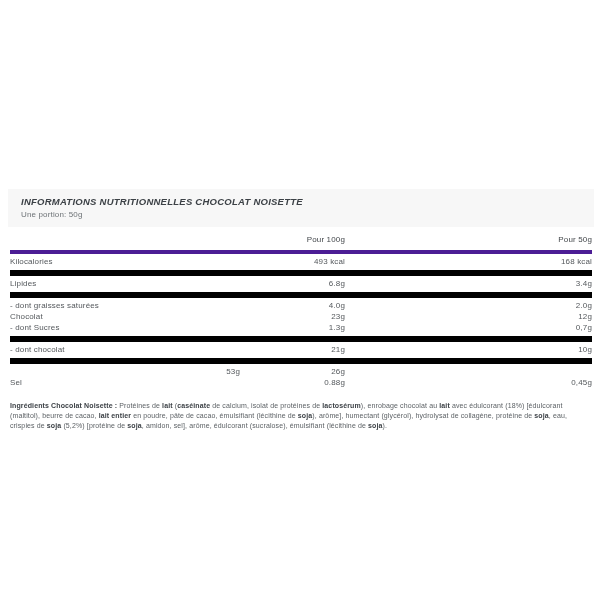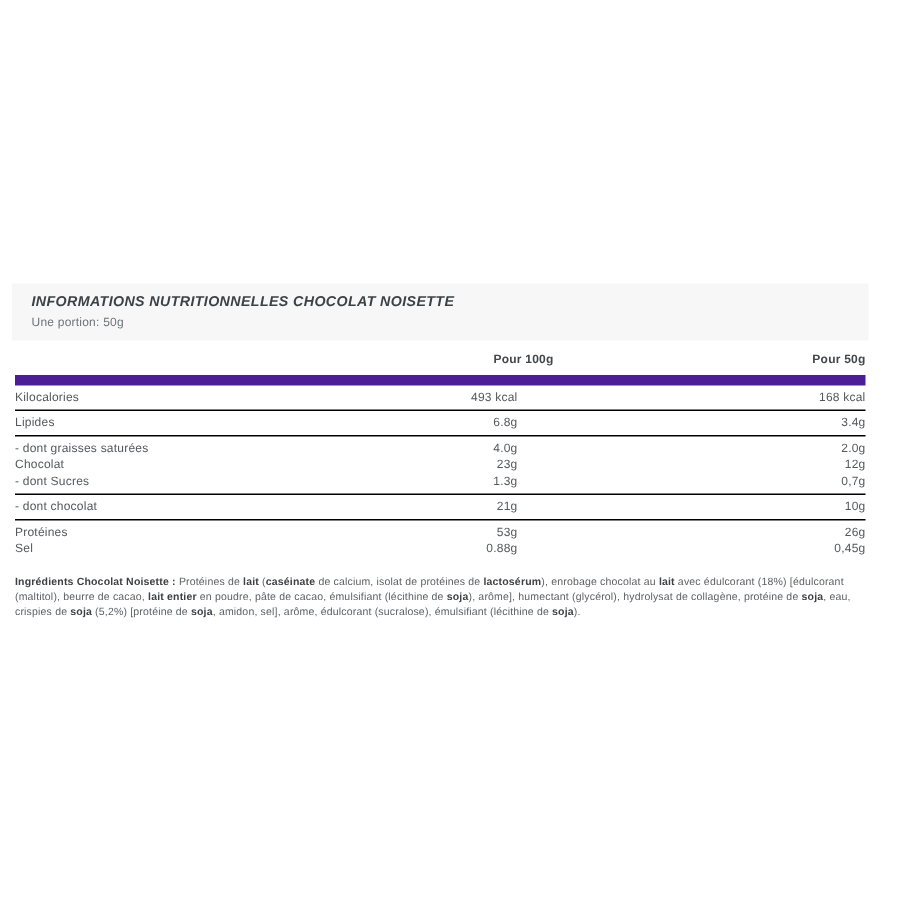--- a/index.html
+++ b/index.html
@@ -3,44 +3,44 @@
 <meta charset="utf-8">
 <style>
   html, body { margin: 0; padding: 0; }
   body {
     width: 600px; height: 600px; position: relative;
     background: #ffffff;
     font-family: "Liberation Sans", sans-serif;
     color: #54585c;
     overflow: hidden;
   }
-  .page { position: absolute; top: 189px; left: 8px; right: 21px; }
+  .page { position: absolute; top: 189px; left: 8px; right: 6px; }
 
   .title-box { background: #f7f7f7; padding: 7px 13px 8px; }
   .section-title {
     margin: 0 0 3px 0;
     font-size: 9.5px; font-weight: bold; font-style: italic;
     letter-spacing: 0.25px; color: #3c4146;
   }
   .portion { font-size: 8px; color: #6e7377; letter-spacing: 0.15px; }
 
   .ntable { margin: 3px 2px 0 2px; }
   .t-line {
     display: grid;
     grid-template-columns: 230px 105px 1fr;
     font-size: 8px; line-height: 11px; letter-spacing: 0.15px;
   }
   .t-label { text-align: left; }
   .t-val { text-align: right; }
   .t-head {
     padding: 4px 0 5px 0;
-    border-bottom: 7px solid #4c1d95;
-    font-weight: bold; color: #43474b; gap: 24px;
+    border-bottom: 4px solid #4c1d95;
+    font-weight: normal; color: #43474b;
   }
-  .t-group { border-bottom: 1px solid #000000; padding: 2px 0 3px 0; }
+  .t-group { border-bottom: 6px solid #000000; padding: 2px 0 3px 0; }
   .t-group:last-child { border-bottom: none; }
 
   .footnote {
     margin: 4px 2px 0 2px;
     font-size: 8px; font-weight: bold; color: #3c4146;
     letter-spacing: 0.1px;
   }
   .ingredients {
     margin: 10px 2px 0 2px;
     font-size: 7px; line-height: 10px; color: #5c6165;
@@ -98,21 +98,20 @@
         </div>
         <div class="t-group">
           <div class="t-line">
             <span class="t-label">- dont chocolat</span>
             <span class="t-val">21g</span>
             <span class="t-val">10g</span>
           </div>
         </div>
         <div class="t-group">
           <div class="t-line">
-            <span class="t-label">Protéines</span>
             <span class="t-val">53g</span>
             <span class="t-val">26g</span>
           </div>
           <div class="t-line">
             <span class="t-label">Sel</span>
             <span class="t-val">0.88g</span>
             <span class="t-val">0,45g</span>
           </div>
         </div>
       </div>

